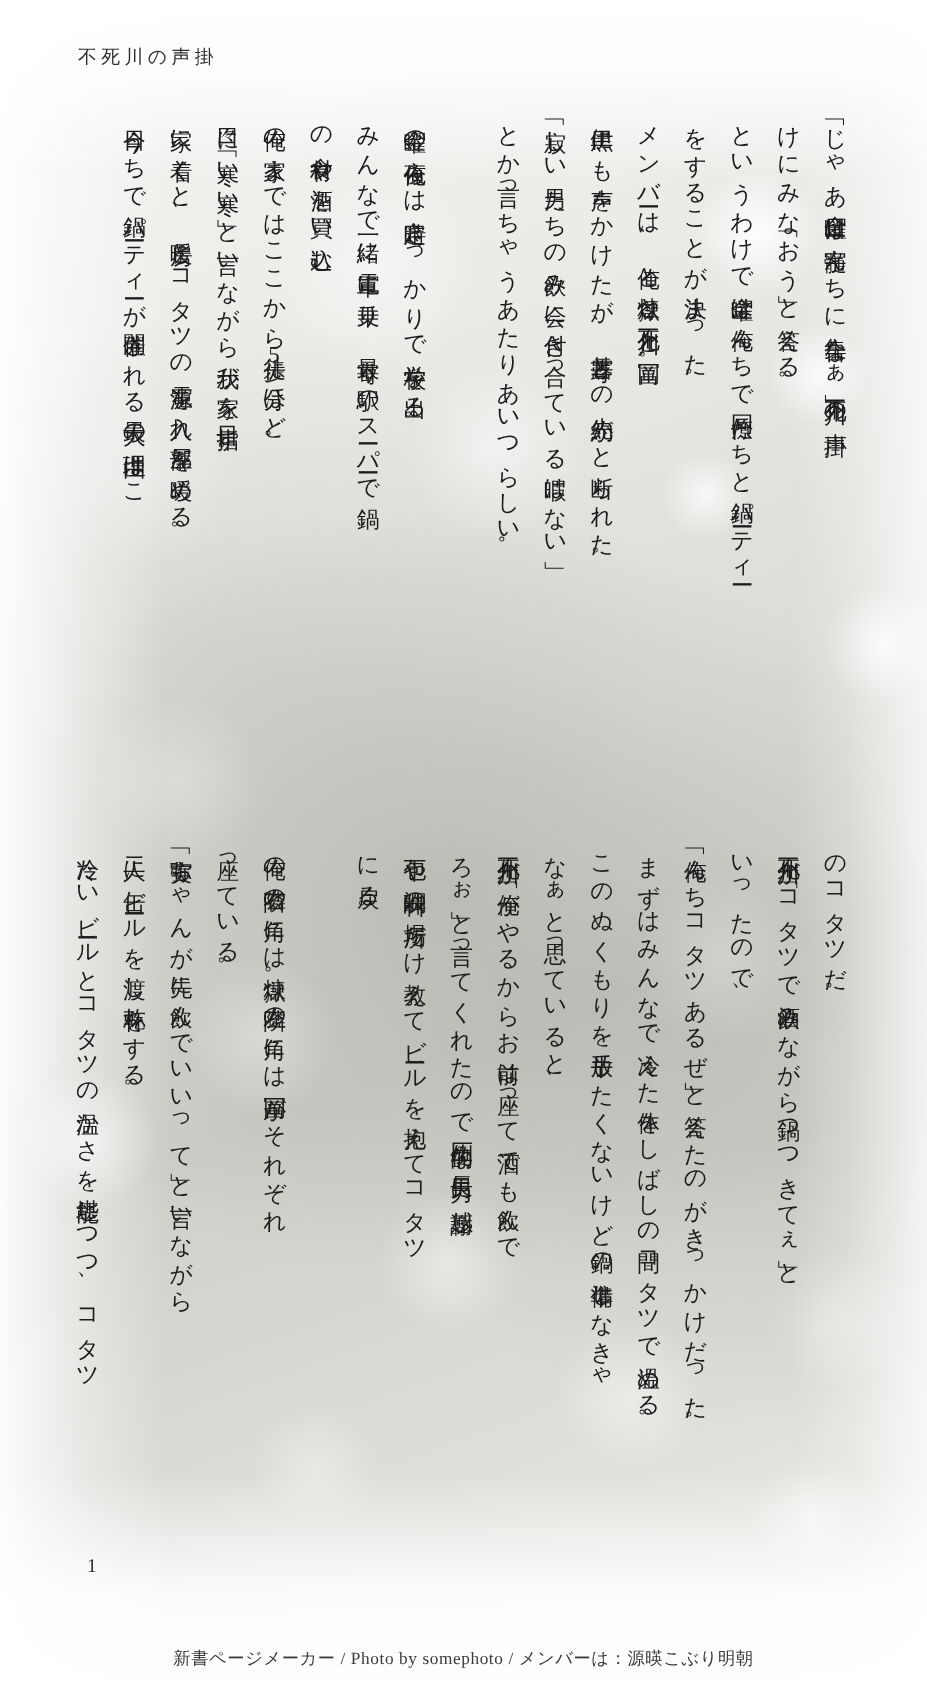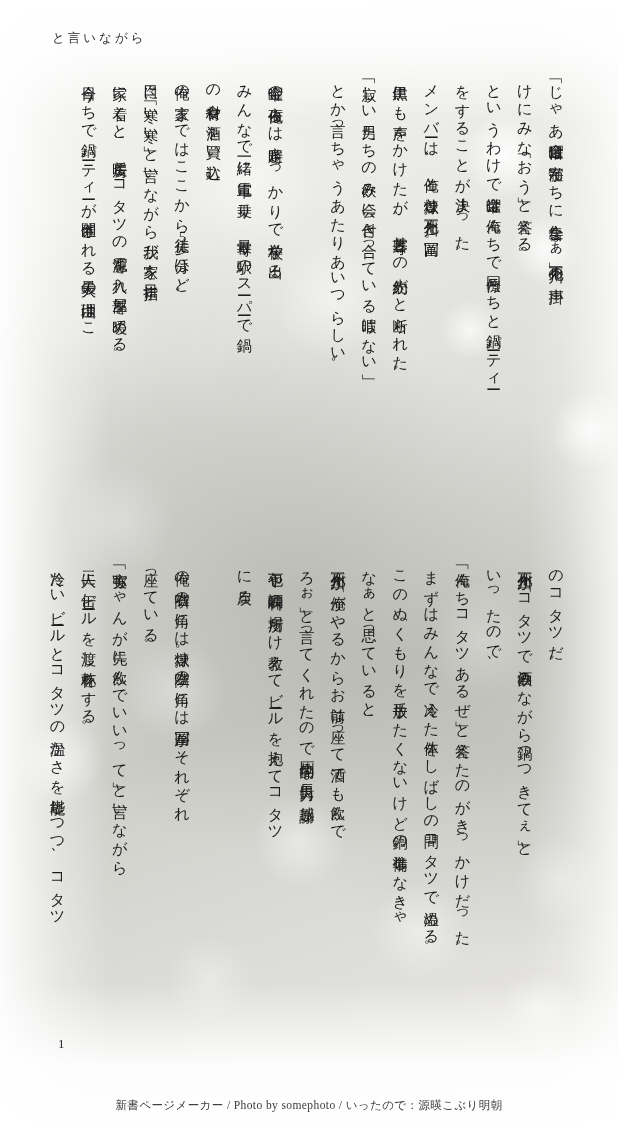--- a/index.html
+++ b/index.html
@@ -138,21 +138,21 @@
 <body>
 
 <div id="page">
   <div class="bokeh"></div>
   <div class="bokeh dark-wash"></div>
   <div class="fade-left"></div>
   <div class="fade-right"></div>
   <div class="fade-top"></div>
   <div class="fade-bottom"></div>
 
-  <div class="header">と言いながら</div>
+  <div class="header">不死川の声掛</div>
 
   <div class="vtext" id="col-right">「じゃあ金曜日は宇髄んちに集合なぁ」不死川の声掛
 けにみな「おう」と答える。
 というわけで金曜は俺んちで同僚たちと鍋パーティー
 をすることが決まった。
 メンバーは、俺と煉獄と不死川と冨岡。
 伊黒にも声をかけたが、甘露寺との先約がと断られた。
 「寂しい男たちの飲み会に付き合っている暇はない」
 とか言っちゃうあたりあいつらしい。
 
@@ -175,14 +175,14 @@
 包丁や調味料の場所だけ教えてビールを抱えてコタツ
 に戻る。
 
 俺の右隣の角には煉獄。左隣の角には冨岡がそれぞれ
 座っている。
 「実弥ちゃんが先に飲んでいいって」と言いながら
 二人に缶ビールを渡し乾杯をする。
 冷たいビールとコタツの温かさを堪能しつつ、コタツ</div>
 
   <div class="page-num">1</div>
-  <div class="footer">新書ページメーカー / Photo by somephoto / いったので：源暎こぶり明朝</div>
+  <div class="footer">新書ページメーカー / Photo by somephoto / メンバーは：源暎こぶり明朝</div>
 </div>
 
 </body></html>

